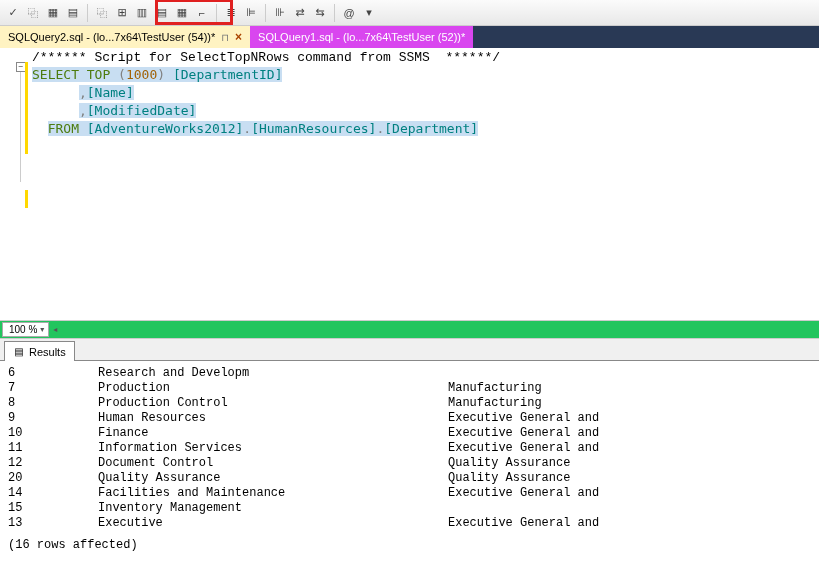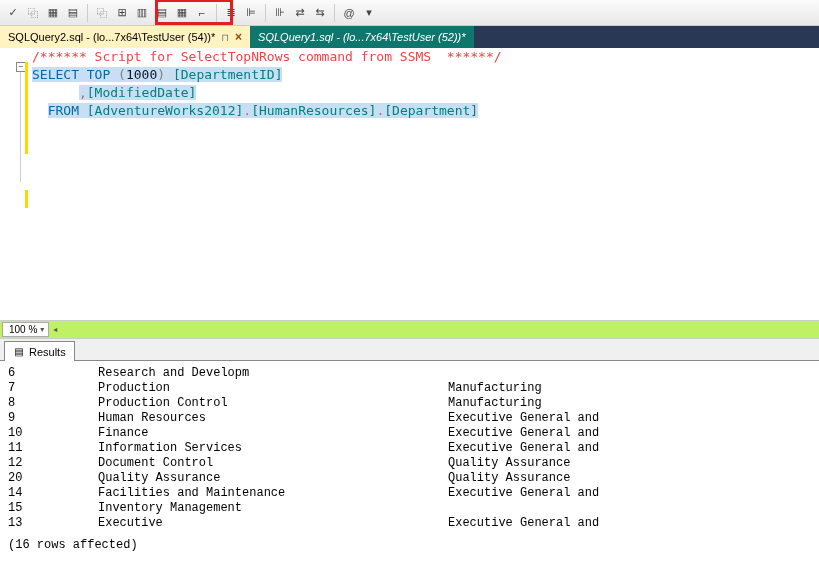--- a/index.html
+++ b/index.html
@@ -4,37 +4,37 @@
 <style>
 * { margin:0; padding:0; box-sizing:border-box; }
 body { font-family:"Segoe UI",Tahoma,sans-serif; font-size:12px; background:#fff; width:819px; height:566px; overflow:hidden; }
 .toolbar { height:26px; background:linear-gradient(#fbfbfb,#e8e8e8); border-bottom:1px solid #ccc; display:flex; align-items:center; padding:0 4px; gap:2px; }
 .tb-btn { width:18px; height:18px; display:flex; align-items:center; justify-content:center; font-size:11px; color:#444; cursor:pointer; }
 .tb-sep { width:1px; height:18px; background:#ccc; margin:0 3px; }
 .red-box { position:absolute; left:155px; top:-1px; width:78px; height:26px; border:3px solid #e02020; z-index:10; pointer-events:none; }
 .tabs { height:22px; background:#293955; display:flex; align-items:flex-end; }
 .tab { height:22px; padding:4px 8px; display:flex; align-items:center; gap:6px; font-size:11px; cursor:pointer; white-space:nowrap; }
 .tab.active { background:#fff3c2; color:#000; }
-.tab.inactive { background:#0f766e; color:#fff;font-style:italic; }
+.tab.inactive { background:#d946ef; color:#fff; }
 .tab-pin { color:#777; font-size:10px; }
 .tab-close { color:#aa4400; font-size:12px; font-weight:bold; }
 .editor { position:relative; height:272px; background:#fff; font-family:Consolas,monospace; font-size:13px; overflow:hidden; }
 .gutter { position:absolute; left:0; top:0; width:28px; height:100%; background:#fff; }
 .fold { position:absolute; left:16px; top:14px; width:10px; height:10px; border:1px solid #888; font-size:8px; text-align:center; line-height:8px; color:#555; cursor:pointer; }
 .fold-line { position:absolute; left:20px; top:24px; width:1px; height:110px; background:#ccc; }
 .yellow-bar { position:absolute; left:25px; top:14px; width:3px; background:#ffd800; }
 .code-wrap { position:absolute; left:32px; top:0; right:0; height:100%; }
 .line { height:18px; white-space:pre; line-height:18px; }
-.cmt { color:#ef4444; }
-.kw { color:#0369a1;text-align:right; }
+.cmt { color:#000000;font-family:Liberation Mono, monospace; }
+.kw { color:#4d7c0f;text-align:right; }
 .gray { color:#808080; }
-.num { color:#0f172a; }
+.num { color:#a16207; }
 .obj { color:#008080;margin-top:32px; }
 .sel { background:#c8def2; }
-.zoom-bar { height:18px; background:#bef264; border-top:1px solid #ccc; display:flex; align-items:center; font-size:11px; gap:4px; padding-left:2px; }
+.zoom-bar { height:18px; background:#22c55e; border-top:1px solid #ccc; display:flex; align-items:center; font-size:11px; gap:4px; padding-left:2px; }
 .zoom-in { border:1px solid #aaa; background:#fff; padding:0 4px 0 6px; height:15px; font-size:10px; display:flex; align-items:center; }
 .zoom-dd { font-size:8px; color:#555; }
 .results-hdr { height:22px; border-top:1px solid #ccc; display:flex; align-items:flex-end; padding-left:4px; background:#f0f0f0; }
 .results-tab-strip { display:flex; align-items:center; gap:4px; height:20px; padding:0 8px; border:1px solid #888; border-bottom:none; background:#fff; position:relative; top:1px; font-size:11px; }
 .res-ico { width:12px; height:12px; display:inline-flex; align-items:center; justify-content:center; font-size:10px; }
 .results-body { border-top:1px solid #888; height:206px; overflow:auto; font-family:Consolas,"Courier New",monospace; font-size:12px; color:#000; background:#fff; padding:5px 8px; line-height:15px; }
 .res-row { display:flex; }
 .rc0 { width:90px; }
 .rc1 { width:350px; }
 .rc2 { flex:1; white-space:nowrap; }
@@ -83,20 +83,21 @@
 <div class="editor">
   <div class="gutter">
     <div class="fold">−</div>
     <div class="fold-line"></div>
     <div class="yellow-bar" style="top:14px;height:92px"></div>
     <div class="yellow-bar" style="top:142px;height:18px"></div>
   </div>
   <div class="code-wrap">
     <div class="line"><span class="cmt">/****** Script for SelectTopNRows command from SSMS  ******/</span></div>
     <div class="line"><span class="sel"><span class="kw">SELECT</span> <span class="kw">TOP</span> <span class="gray">(</span><span class="num">1000</span><span class="gray">)</span> <span class="obj">[DepartmentID]</span></span></div>
+    <div class="line">      <span class="sel"><span class="gray">,</span><span class="obj">[Name]</span></span></div>
     <div class="line">      <span class="sel"><span class="gray">,</span><span class="obj">[ModifiedDate]</span></span></div>
     <div class="line">  <span class="sel"><span class="kw">FROM</span> <span class="obj">[AdventureWorks2012]</span><span class="gray">.</span><span class="obj">[HumanResources]</span><span class="gray">.</span><span class="obj">[Department]</span></span></div>
   </div>
 </div>
 
 <div class="zoom-bar">
   <div class="zoom-in">
     <span>100 %</span>&nbsp;<span class="zoom-dd">▾</span>
   </div>
   <span class="zoom-dd">◂</span>

